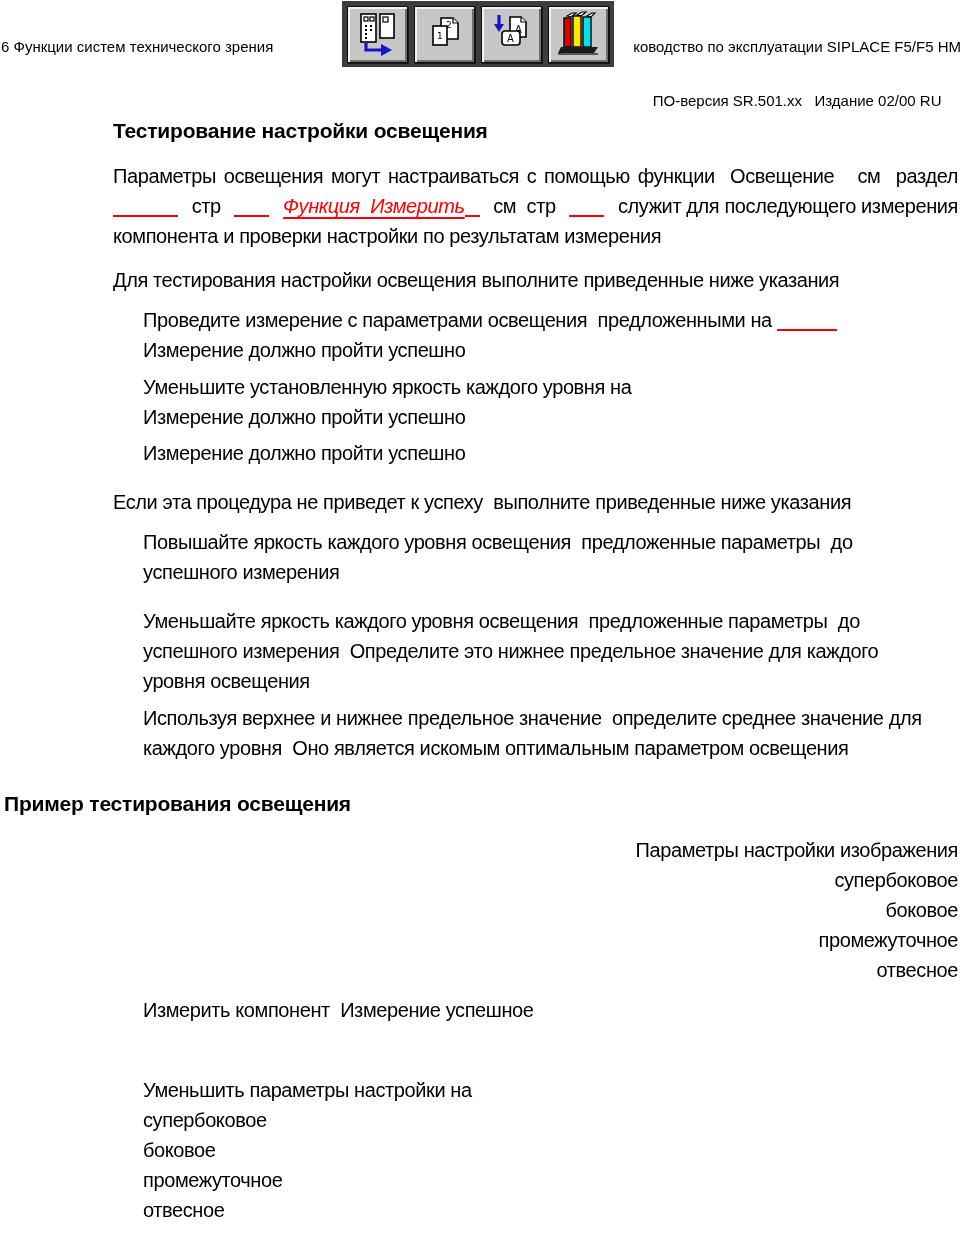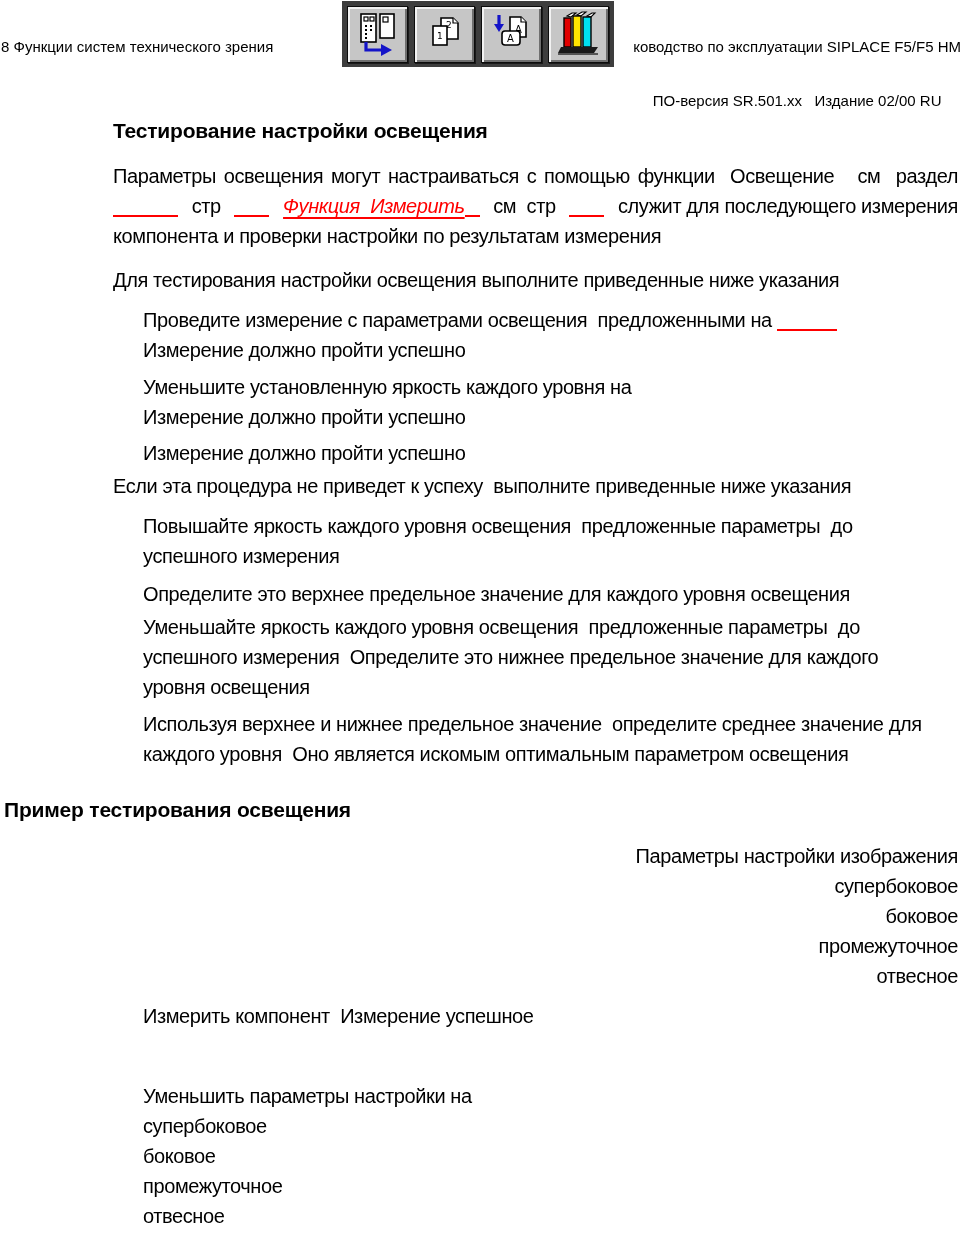--- a/index.html
+++ b/index.html
@@ -22,38 +22,38 @@
   .content { position:absolute; left:0; top:66px; width:962px; }
   .t { font-size:20px; line-height:30px; letter-spacing:-0.4px; white-space:pre-wrap; }
   .h1 { margin:52px 0 0 113px; font-size:21px; line-height:26px; font-weight:bold; letter-spacing:-0.2px; }
   .h2 { margin:28px 0 0 4px;  font-size:21px; line-height:26px; font-weight:bold; letter-spacing:-0.2px; }
 
   .para  { margin-left:113px; width:845px; }
   .ind   { margin-left:143px; width:815px; }
 
   .mt17 { margin-top:17px; } .mt14 { margin-top:14px; } .mt10 { margin-top:10px; }
   .mt8  { margin-top:8px; }  .mt7  { margin-top:7px; }  .mt6  { margin-top:6px; }
-  .mt5  { margin-top:3px; }  .mt18 { margin-top:18px;text-align:right; } .mt50 { margin-top:50px; }
+  .mt5  { margin-top:19px; }  .mt18 { margin-top:18px;text-align:right; } .mt50 { margin-top:50px; }
 
   .jline { text-align:justify; text-align-last:justify; }
   .jrow  { display:flex; align-items:baseline; justify-content:space-between; }
 
   .blank { display:inline-block; height:3px; border-bottom:2px solid #f00;
            position:relative; top:4px; }
   .w65 { width:65px; } .w35 { width:35px; } .w60 { width:60px; } .w15 { width:15px; }
   .linkpair { display:inline-flex; align-items:baseline;font-style:italic; }
   .redlink { color:#f00; text-decoration:underline; text-decoration-thickness:2px; text-underline-offset:4px; cursor:pointer; }
 </style>
 </head>
 <body>
 
 <div class="page">
 
   <div class="hdr-left">
-    <div>8 Функции систем технического зрения</div>
+    <div>6 Функции систем технического зрения</div>
   </div>
 
   <div class="hdr-right">
     <div>ководство по эксплуатации SIPLACE F5/F5 HM</div>
     <div>ПО-версия SR.501.xx   Издание 02/00 RU</div>
   </div>
 
   <div class="toolbar">
     <button class="tb-btn">
       <span>
@@ -153,23 +153,20 @@
       <div class="t">Измерение должно пройти успешно</div>
     </div>
 
     <div class="t para mt5">Если эта процедура не приведет к успеху  выполните приведенные ниже указания</div>
 
     <div class="ind mt10">
       <div class="t">Повышайте яркость каждого уровня освещения  предложенные параметры  до</div>
       <div class="t">успешного измерения</div>
     </div>
 
-    <div class="ind mt8">
-      <div class="t">Определите это верхнее предельное значение для каждого уровня освещения</div>
-    </div>
 
     <div class="ind mt5">
       <div class="t">Уменьшайте яркость каждого уровня освещения  предложенные параметры  до</div>
       <div class="t">успешного измерения  Определите это нижнее предельное значение для каждого</div>
       <div class="t">уровня освещения</div>
     </div>
 
     <div class="ind mt7">
       <div class="t">Используя верхнее и нижнее предельное значение  определите среднее значение для</div>
       <div class="t">каждого уровня  Оно является искомым оптимальным параметром освещения</div>

